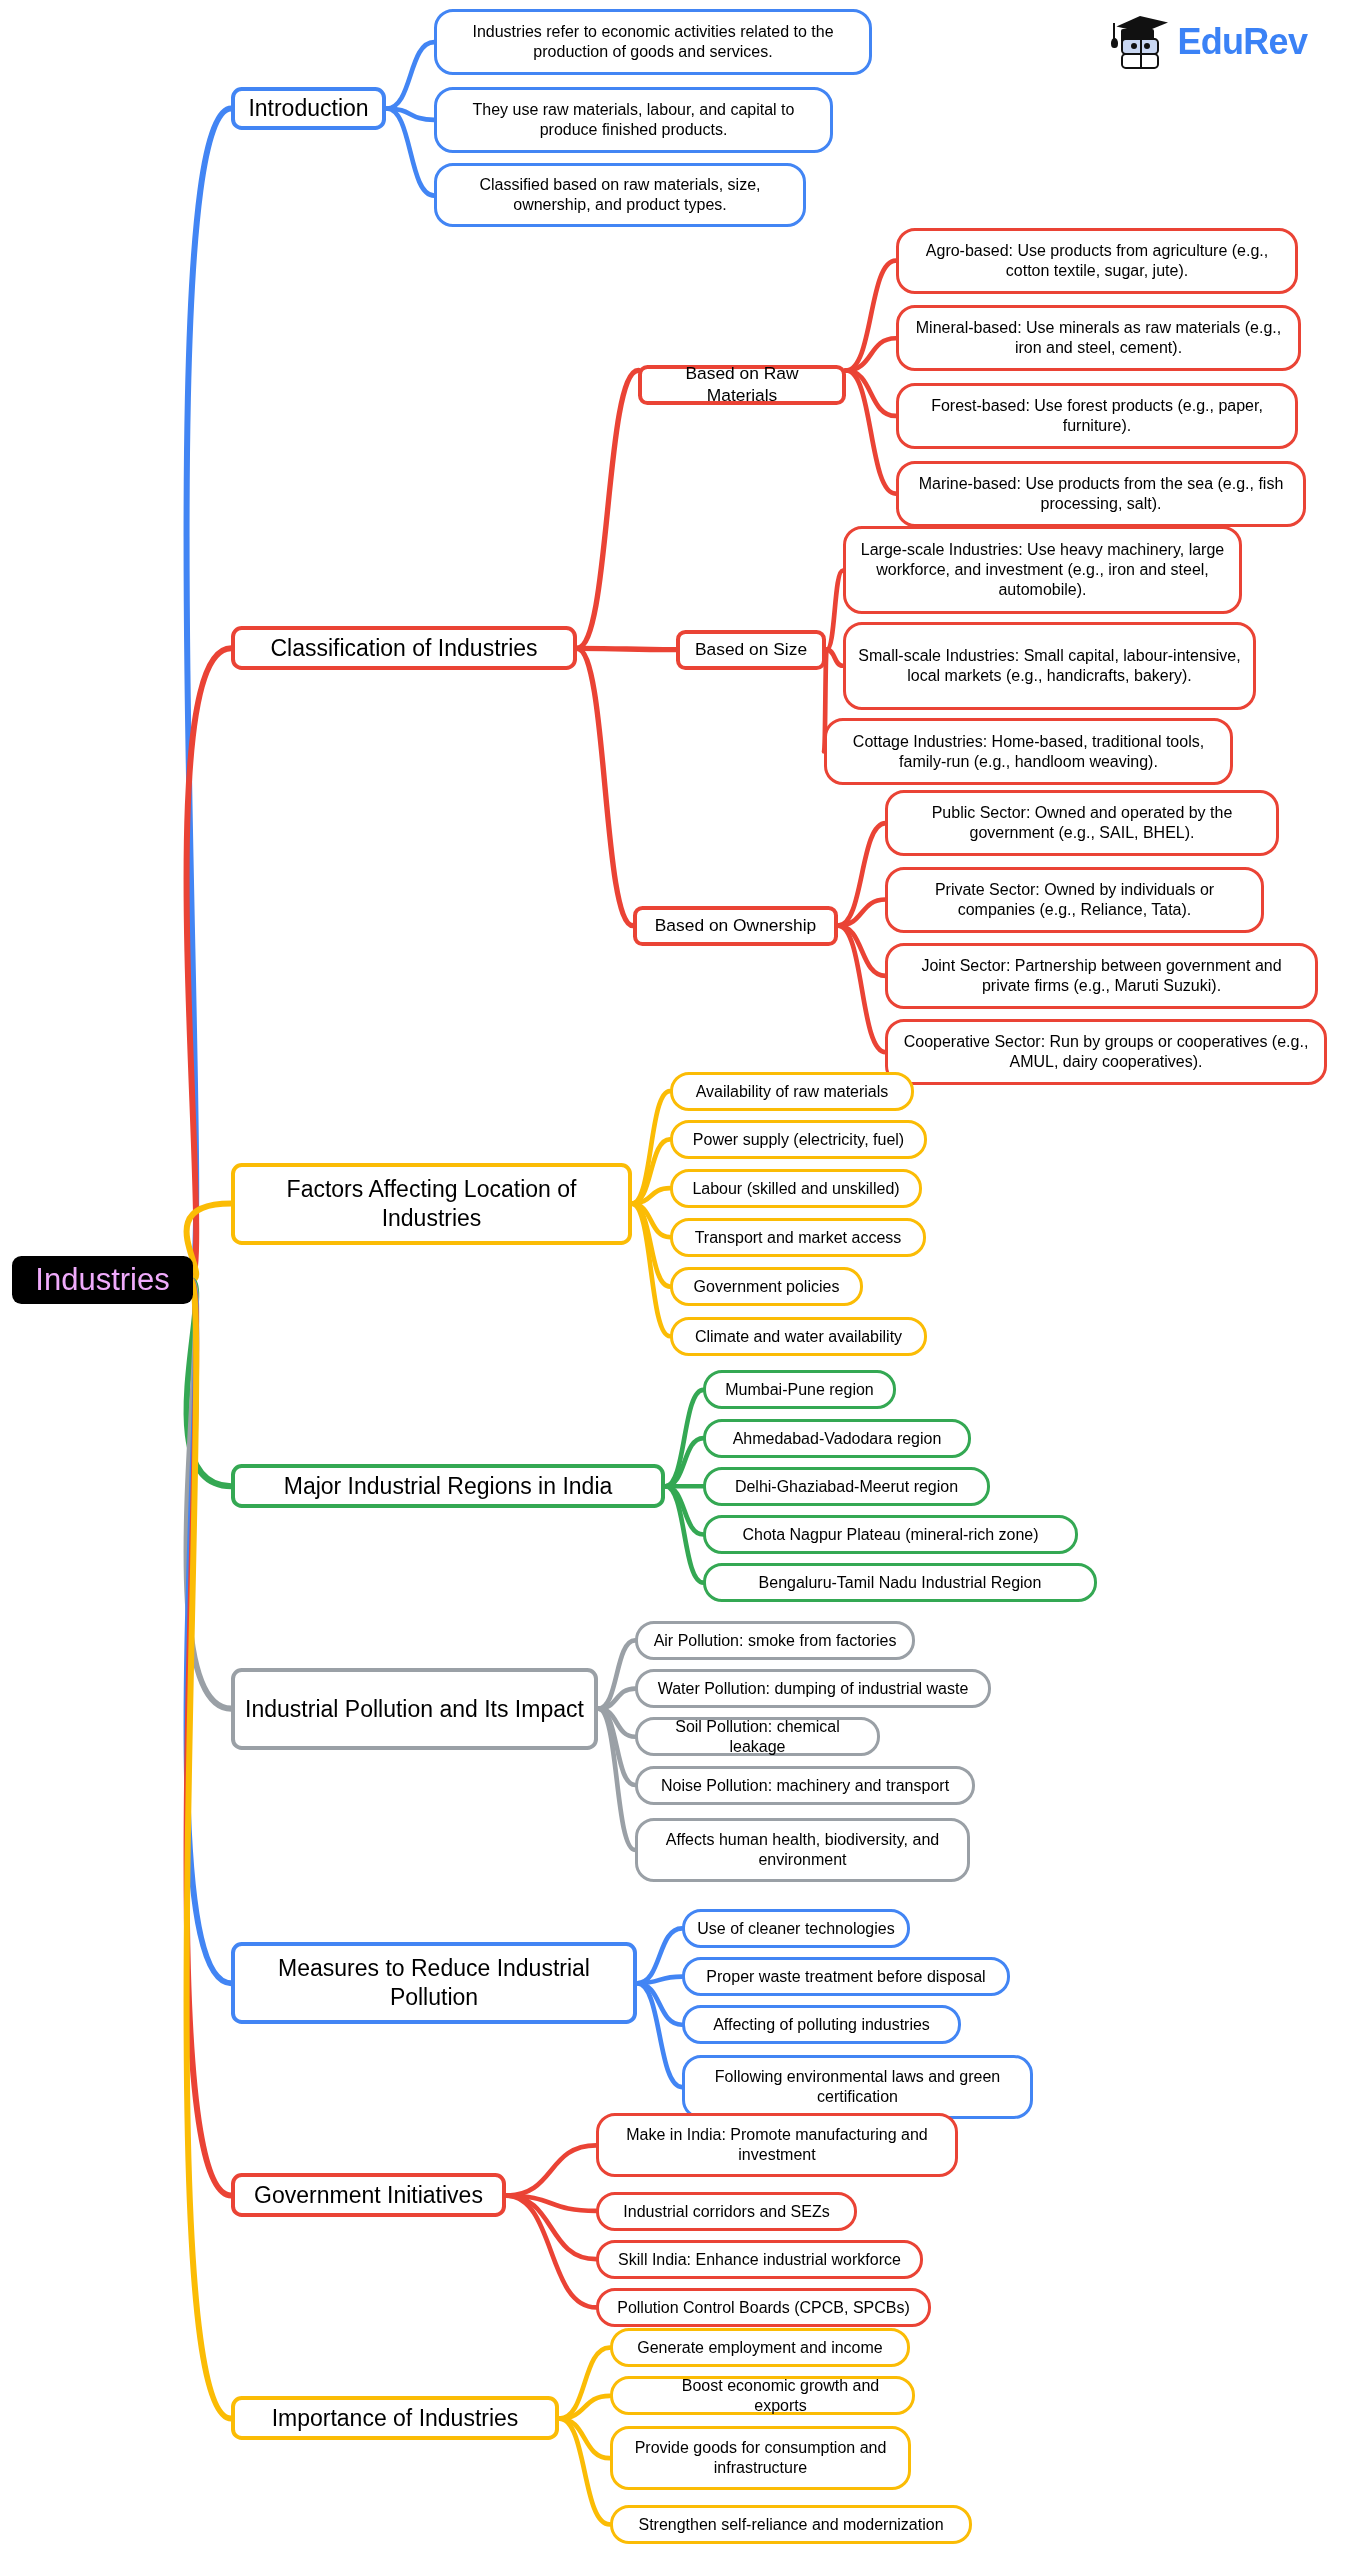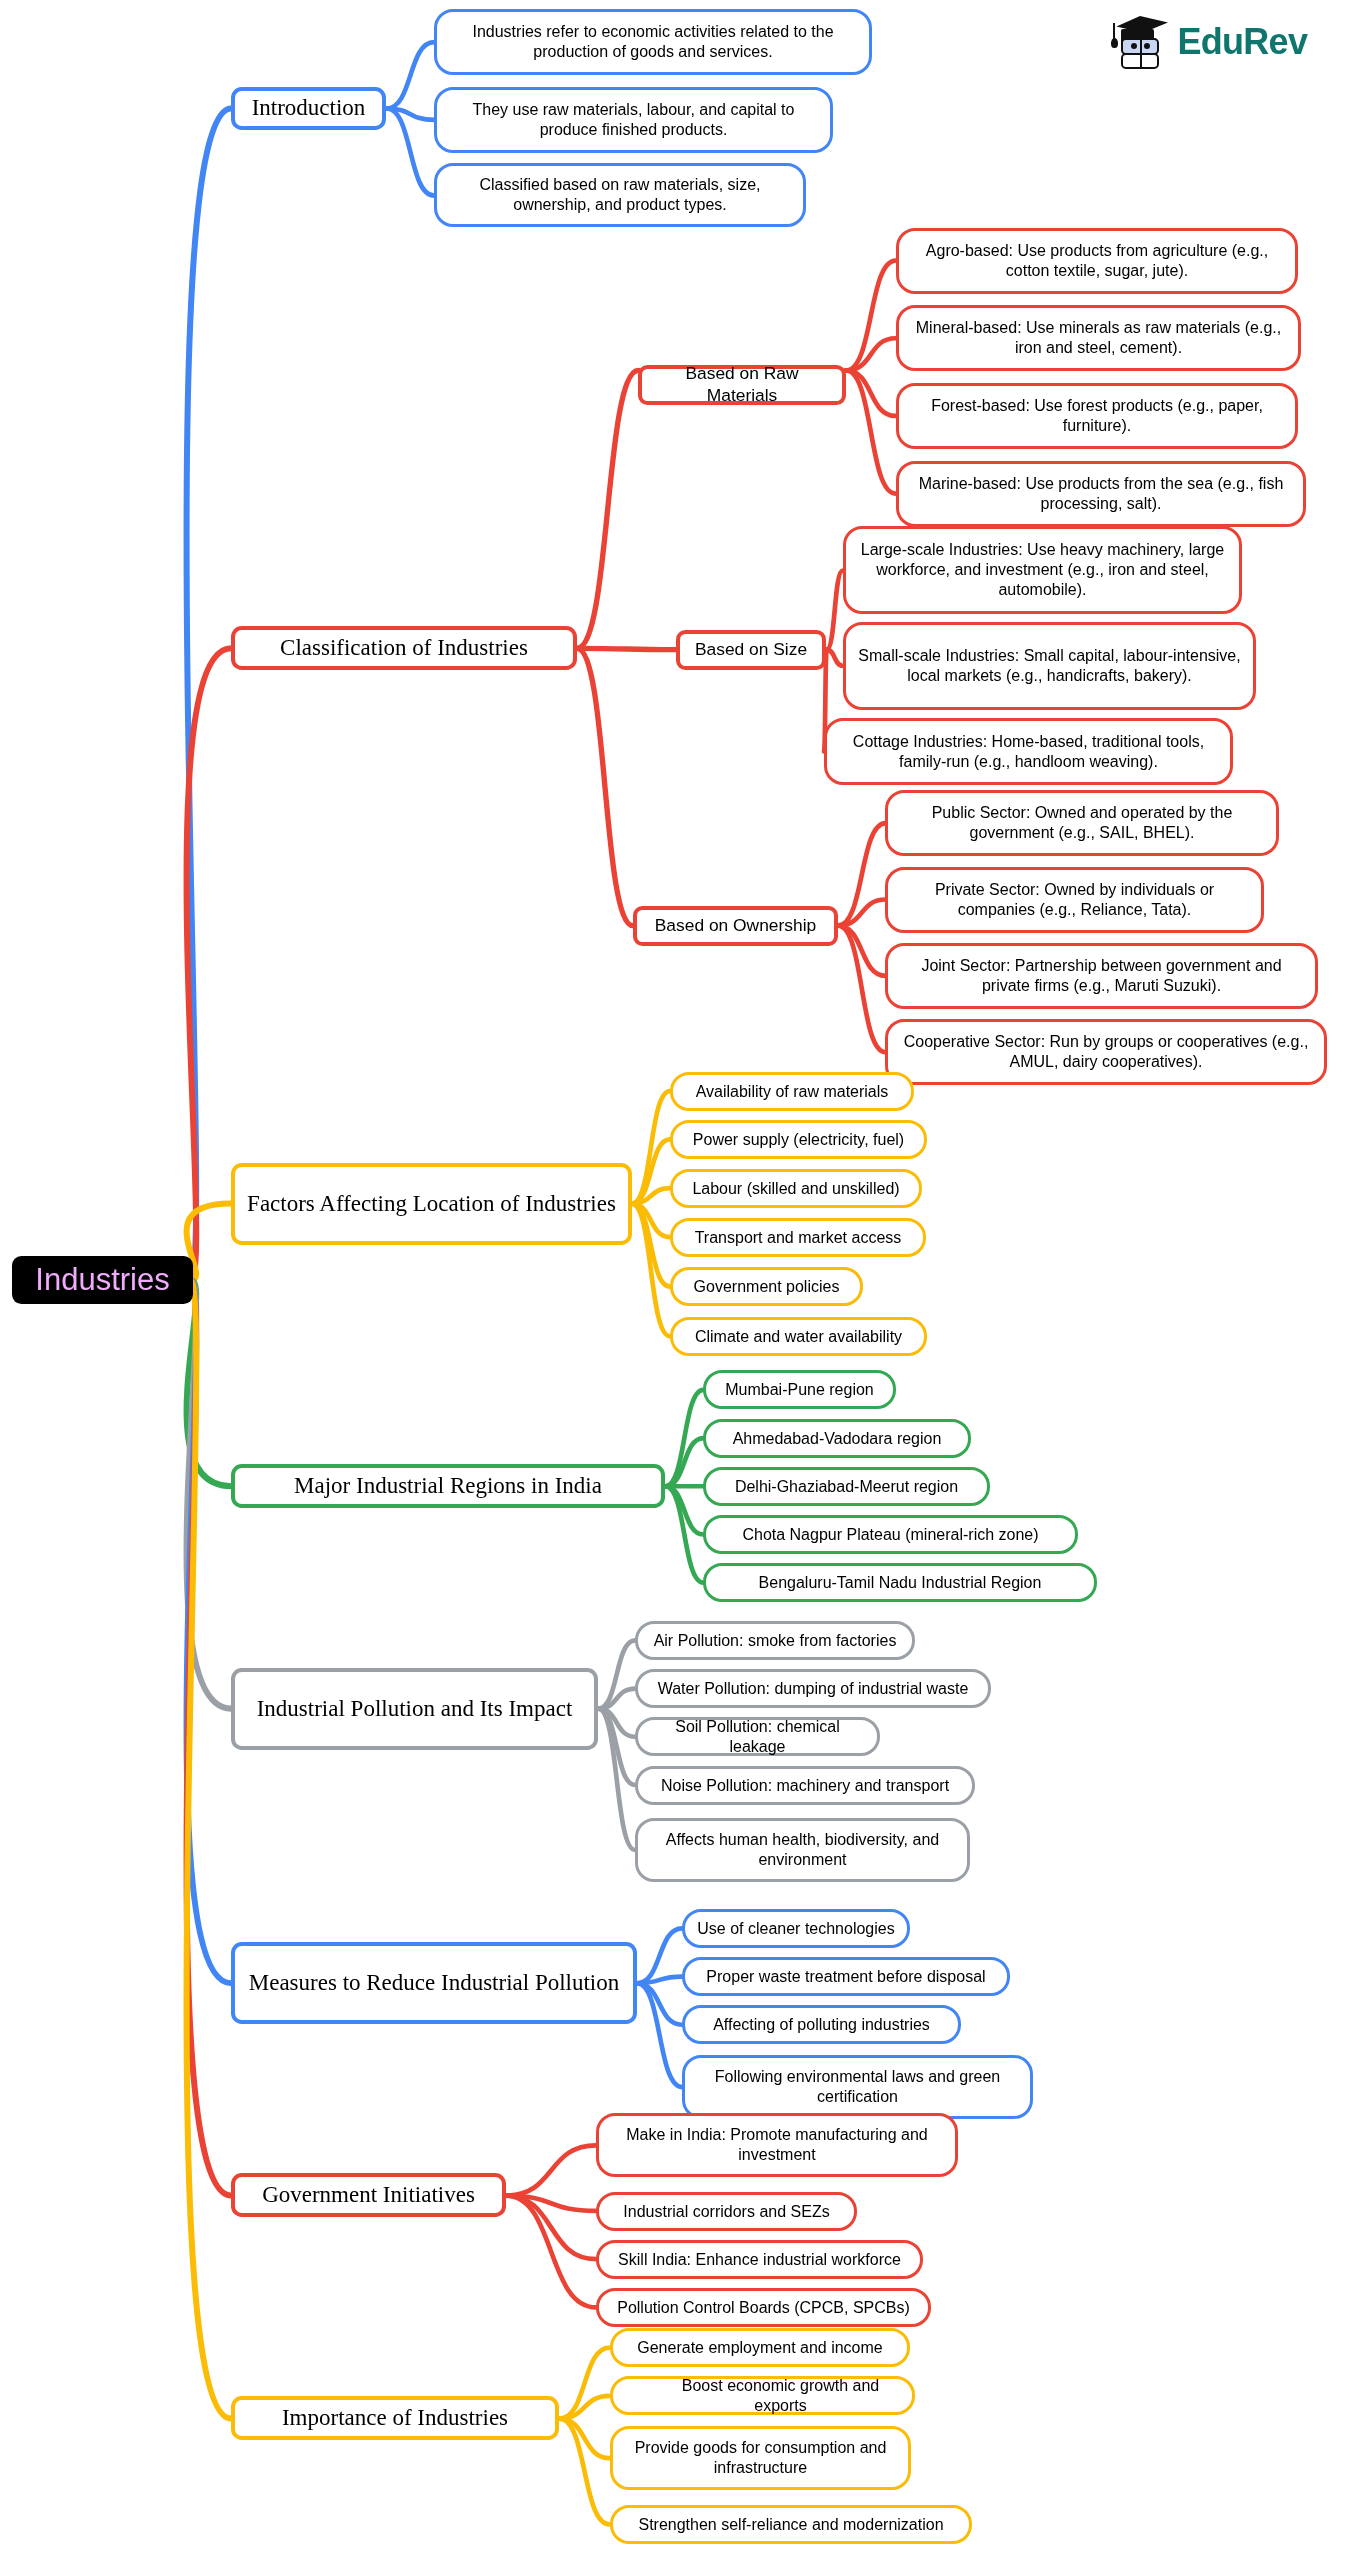--- a/index.html
+++ b/index.html
@@ -2,26 +2,26 @@
 <html style="font-size:10.7px"><head>
 <meta charset="utf-8">
 <style>
   html,body{margin:0;padding:0;background:#ffffff;}
   body{font-family:"Liberation Sans", sans-serif;}
   #root{position:relative;width:1362px;height:2576px;background:#fff;overflow:hidden;}
   svg#wires{position:absolute;left:0;top:0;width:1362px;height:2576px;pointer-events:none;}
   .node{position:absolute;box-sizing:border-box;display:flex;align-items:center;justify-content:center;
         text-align:center;background:#fff;border-radius:19px;color:#000;line-height:1.25;padding:4px 8px;}
   .leaf{border-width:3.3px;border-style:solid;font-size:16px;}
-  .branch{border-width:4px;border-style:solid;font-size:23px;border-radius:10.7px;font-family:Liberation Serif, serif;}
+  .branch{border-width:4px;border-style:solid;font-size:23px;border-radius:10.7px;}
   .sub{border-width:4px;border-style:solid;font-size:17.4px;border-radius:9.4px;}
   .rootnode{position:absolute;background:#000;color:#f0abfc;font-weight:normal;font-size:31px;border-radius:9.4px;
             display:flex;align-items:center;justify-content:center;padding:6.7px 14.7px;box-sizing:border-box;}
   .logo{position:absolute;display:flex;align-items:center;gap:9.4px;}
-  .logo .txt{font-size:36px;font-weight:bold;color:#0f766e;letter-spacing:-0.7px;}
+  .logo .txt{font-size:36px;font-weight:bold;color:#3b82f6;letter-spacing:-0.7px;}
   .cap{position:relative;width:56px;height:54px;}
   .cap .board{position:absolute;left:0;top:1.3px;width:56px;height:17.4px;background:#111;
       clip-path:polygon(8% 60%,50% 0%,100% 38%,55% 96%);}
   .cap .bk{position:absolute;left:9.4px;top:14.7px;width:33px;height:13.4px;background:#111;border-radius:2px;}
   .cap .bookT{position:absolute;left:9.4px;top:23px;width:38px;height:17.4px;background:#c9d7f2;
       border:2px solid #111;border-radius:4.7px;box-sizing:border-box;}
   .cap .bookB{position:absolute;left:9.4px;top:38px;width:38px;height:16px;background:#fff;
       border:2px solid #111;border-radius:4.7px;box-sizing:border-box;}
   .cap .spine{position:absolute;left:27.5px;top:23px;width:2px;height:31px;background:#111;}
   .cap .eyeL{position:absolute;left:19px;top:28px;width:6px;height:6px;background:#111;border-radius:50%;}

